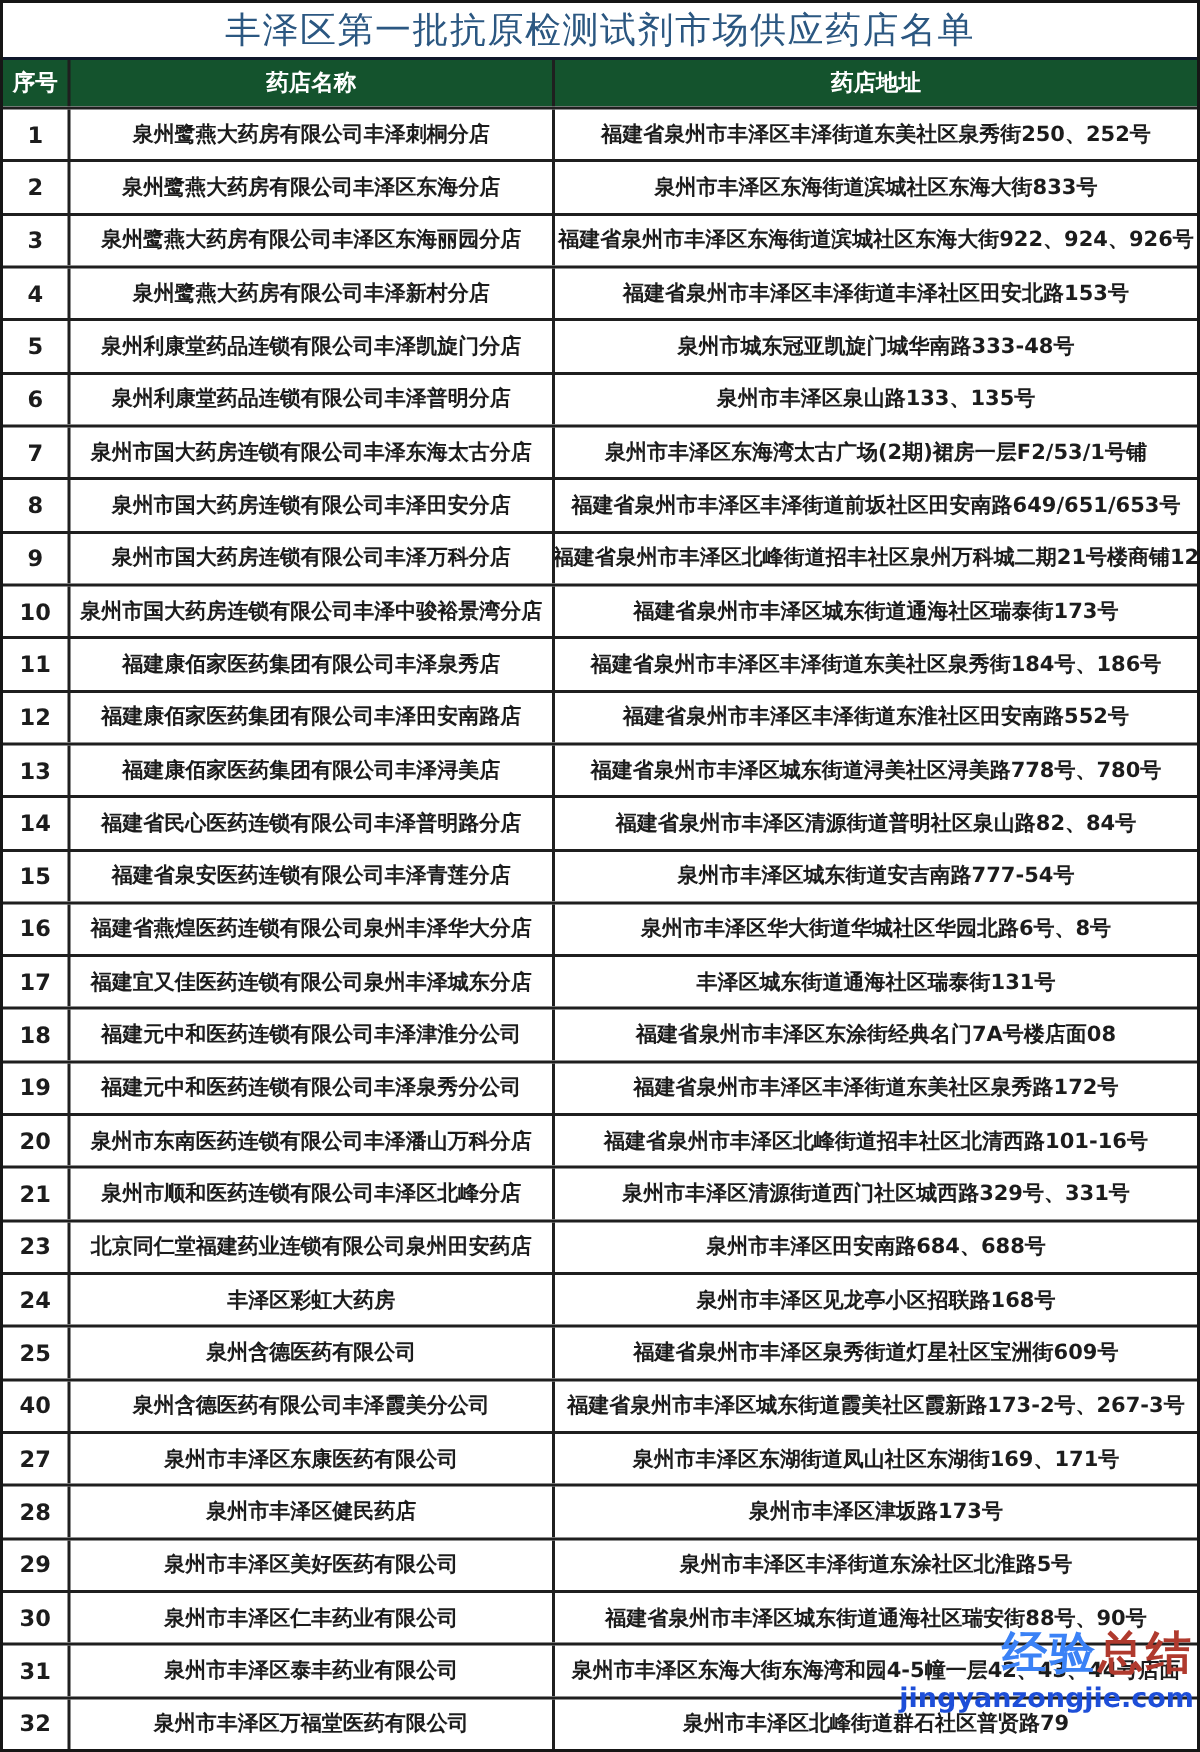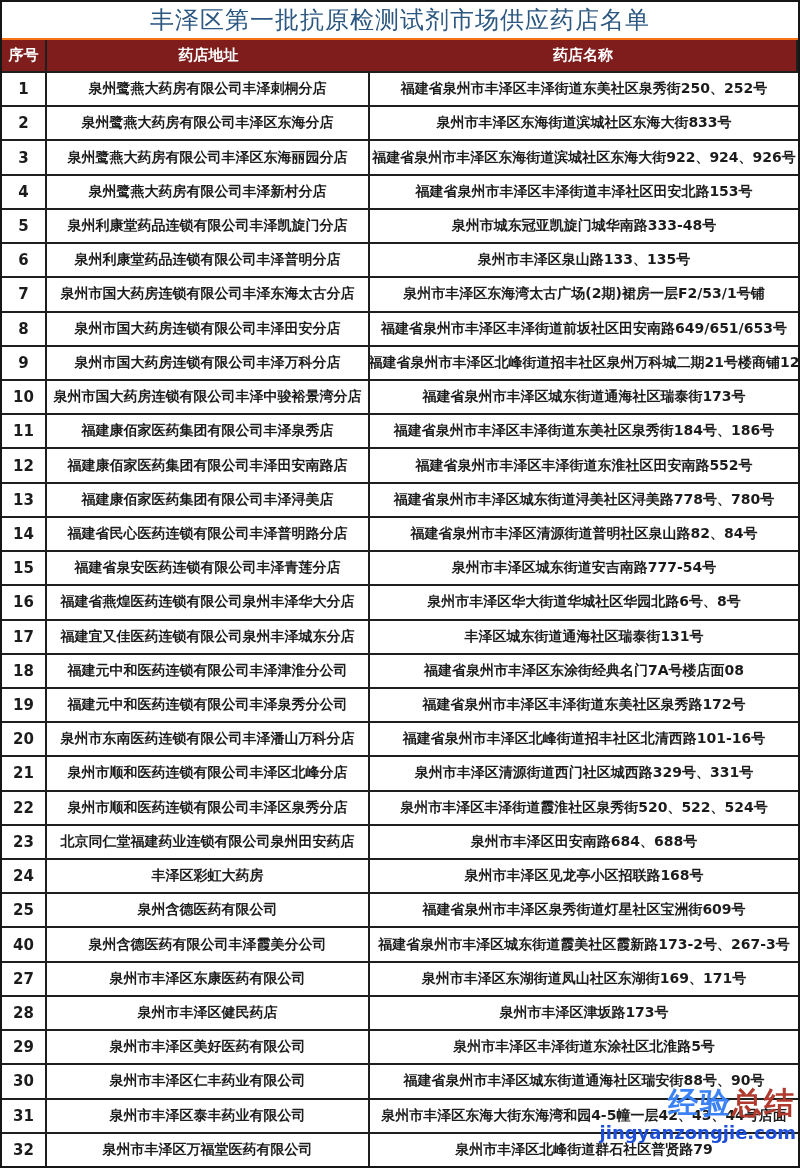--- a/index.html
+++ b/index.html
@@ -30,22 +30,22 @@
     font-size: 24px;
     font-weight: normal;
     color: #2b5781;
     letter-spacing: 1px;
     white-space: nowrap;
   }
   .header-row {
     flex: 0 0 33px;
     display: grid;
     grid-template-columns: 45px 323px 1fr;
-    background: #7f1d1d;
-    border-top: 2px solid #f97316;
+    background: #14532d;
+    border-top: 2px solid #0f172a;
     color: #ffffff;
   }
   .header-cell {
     display: flex;
     align-items: center;
     justify-content: center;
     font-size: 15px;
     font-weight: bold;
     white-space: nowrap;
   }
@@ -101,22 +101,22 @@
 <body>
 
 <div class="sheet">
 
   <div class="title-band">
     <div class="title">丰泽区第一批抗原检测试剂市场供应药店名单</div>
   </div>
 
   <div class="header-row">
     <div class="header-cell v-line">序号</div>
+    <div class="header-cell v-line">药店名称</div>
     <div class="header-cell">药店地址</div>
-    <div class="header-cell v-line">药店名称</div>
   </div>
 
   <div class="rows">
     <div class="row">
       <div class="cell cell-no v-line">1</div>
       <div class="cell cell-name v-line">泉州鹭燕大药房有限公司丰泽刺桐分店</div>
       <div class="cell cell-addr">福建省泉州市丰泽区丰泽街道东美社区泉秀街250、252号</div>
     </div>
 
     <div class="row">
@@ -232,25 +232,20 @@
       <div class="cell cell-name v-line">泉州市东南医药连锁有限公司丰泽潘山万科分店</div>
       <div class="cell cell-addr">福建省泉州市丰泽区北峰街道招丰社区北清西路101-16号</div>
     </div>
 
     <div class="row">
       <div class="cell cell-no v-line">21</div>
       <div class="cell cell-name v-line">泉州市顺和医药连锁有限公司丰泽区北峰分店</div>
       <div class="cell cell-addr">泉州市丰泽区清源街道西门社区城西路329号、331号</div>
     </div>
 
-    <div class="row">
-      <div class="cell cell-no v-line">22</div>
-      <div class="cell cell-name v-line">泉州市顺和医药连锁有限公司丰泽区泉秀分店</div>
-      <div class="cell cell-addr">泉州市丰泽区丰泽街道霞淮社区泉秀街520、522、524号</div>
-    </div>
 
     <div class="row">
       <div class="cell cell-no v-line">23</div>
       <div class="cell cell-name v-line">北京同仁堂福建药业连锁有限公司泉州田安药店</div>
       <div class="cell cell-addr">泉州市丰泽区田安南路684、688号</div>
     </div>
 
     <div class="row">
       <div class="cell cell-no v-line">24</div>
       <div class="cell cell-name v-line">丰泽区彩虹大药房</div>

